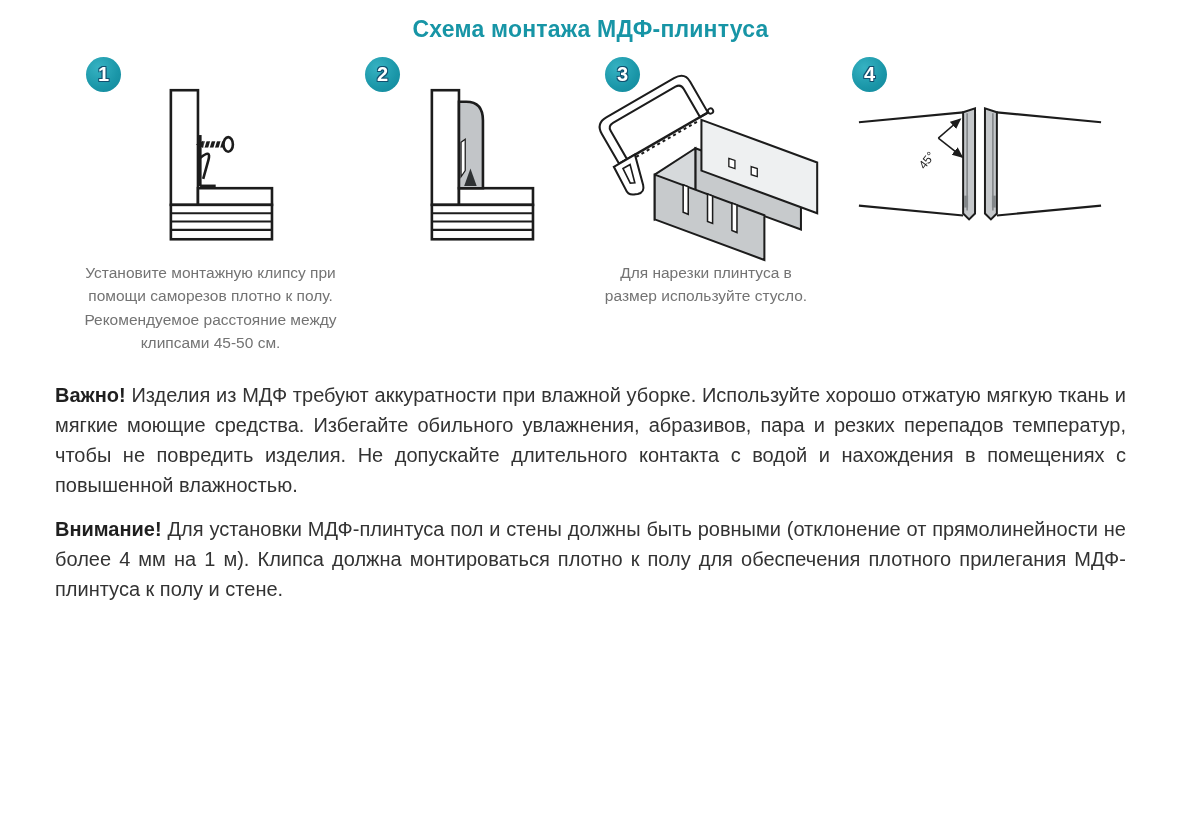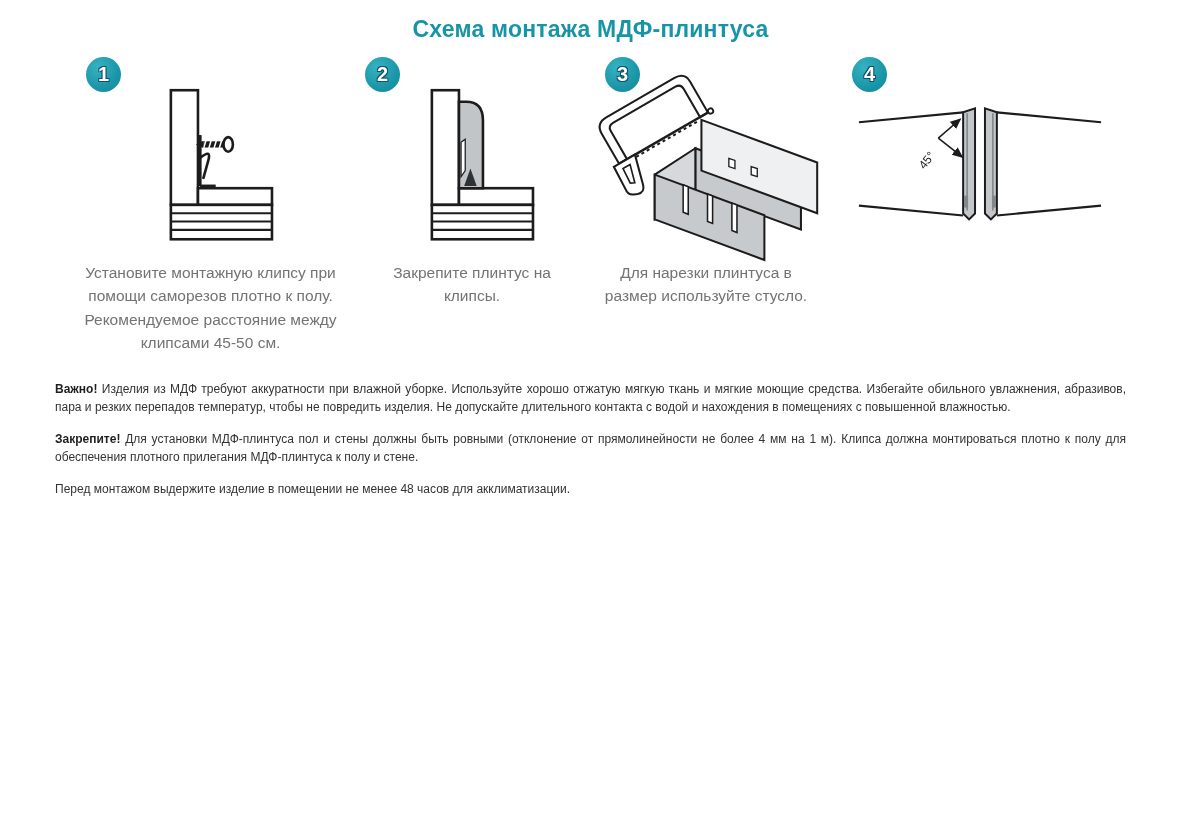--- a/index.html
+++ b/index.html
@@ -24,21 +24,21 @@
 
   .diagram { height:206px; display:flex; justify-content:center; align-items:flex-start; width:100%; }
   .step-1 .diagram, .step-2 .diagram { padding-top:30px; }
   .step-3 .diagram, .step-4 .diagram { padding-top:10px; }
 
   .caption { font-size:15.5px; color:#737373; text-align:center; line-height:1.5; }
   .step-1 .caption { width:300px; } .step-2 .caption { width:200px; }
   .step-3 .caption { width:215px;text-align:center; } .step-4 .caption { width:292px; }
 
   .bodytext { margin:26px 55px 0 55px; }
-  .bodytext p { font-size:12px; line-height:1.5; color:#333; text-align:justify; margin:0 0 14px; }
+  .bodytext p { font-size:20px; line-height:1.5; color:#333; text-align:justify; margin:0 0 14px; }
   .bodytext strong { color:#1f1f1f; }
 
   svg .ln { stroke:#1c1c1c; fill:none; }
   svg text { font-family:"Liberation Sans", sans-serif; }
 </style>
 </head>
 <body>
 
 <div class="page">
 
@@ -88,21 +88,20 @@
           <g class="ln" stroke-width="2">
             <line x1="29" y1="123" x2="126" y2="123"></line>
             <line x1="29" y1="131" x2="126" y2="131"></line>
             <line x1="29" y1="139" x2="126" y2="139"></line>
           </g>
           <path d="M55 16 H62 Q78 16 78 34 V99 H55 Z" fill="#c2c5c8" stroke="#1c1c1c" stroke-width="2.5"></path>
           <polygon points="60,97 72,97 66,80" fill="#2f3234"></polygon>
           <polygon points="57,55 61,52 61,82 57,88" fill="#fff" stroke="#1c1c1c" stroke-width="1.2"></polygon>
         </svg>
       </div>
-      <div class="caption">Закрепите плинтус на клипсы.</div>
     </div>
 
     <div class="step step-3">
       <div class="badge">3</div>
       <div class="diagram">
         <svg width="240" height="198" viewBox="0 0 235 195">
 
           <g transform="translate(0,58) rotate(-30)">
             <path d="M8 50 V16 Q8 4 20 4 H97 Q109 4 109 15 V50 H100 V18 Q100 12 94 12 H23 Q17 12 17 18 V50 Z" fill="#fff" stroke="#1c1c1c" stroke-width="2"></path>
             <line x1="8" y1="50" x2="109" y2="50" stroke="#1c1c1c" stroke-width="2.5"></line>
@@ -167,20 +166,17 @@
       </div>
     </div>
 
   </div>
 
   <div class="bodytext">
     <p>
       <strong>Важно!</strong><span> Изделия из МДФ требуют аккуратности при влажной уборке. Используйте хорошо отжатую мягкую ткань и мягкие моющие средства. Избегайте обильного увлажнения, абразивов, пара и резких перепадов температур, чтобы не повредить изделия. Не допускайте длительного контакта с водой и нахождения в помещениях с повышенной влажностью.</span>
     </p>
     <p>
-      <strong>Закрепите!</strong><span> Для установки МДФ-плинтуса пол и стены должны быть ровными (отклонение от прямолинейности не более 4 мм на 1 м). Клипса должна монтироваться плотно к полу для обеспечения плотного прилегания МДФ-плинтуса к полу и стене.</span>
-    </p>
-    <p>
-      <span>Перед монтажом выдержите изделие в помещении не менее 48 часов для акклиматизации.</span>
+      <strong>Внимание!</strong><span> Для установки МДФ-плинтуса пол и стены должны быть ровными (отклонение от прямолинейности не более 4 мм на 1 м). Клипса должна монтироваться плотно к полу для обеспечения плотного прилегания МДФ-плинтуса к полу и стене.</span>
     </p>
   </div>
 
 </div>
 
 </body></html>

